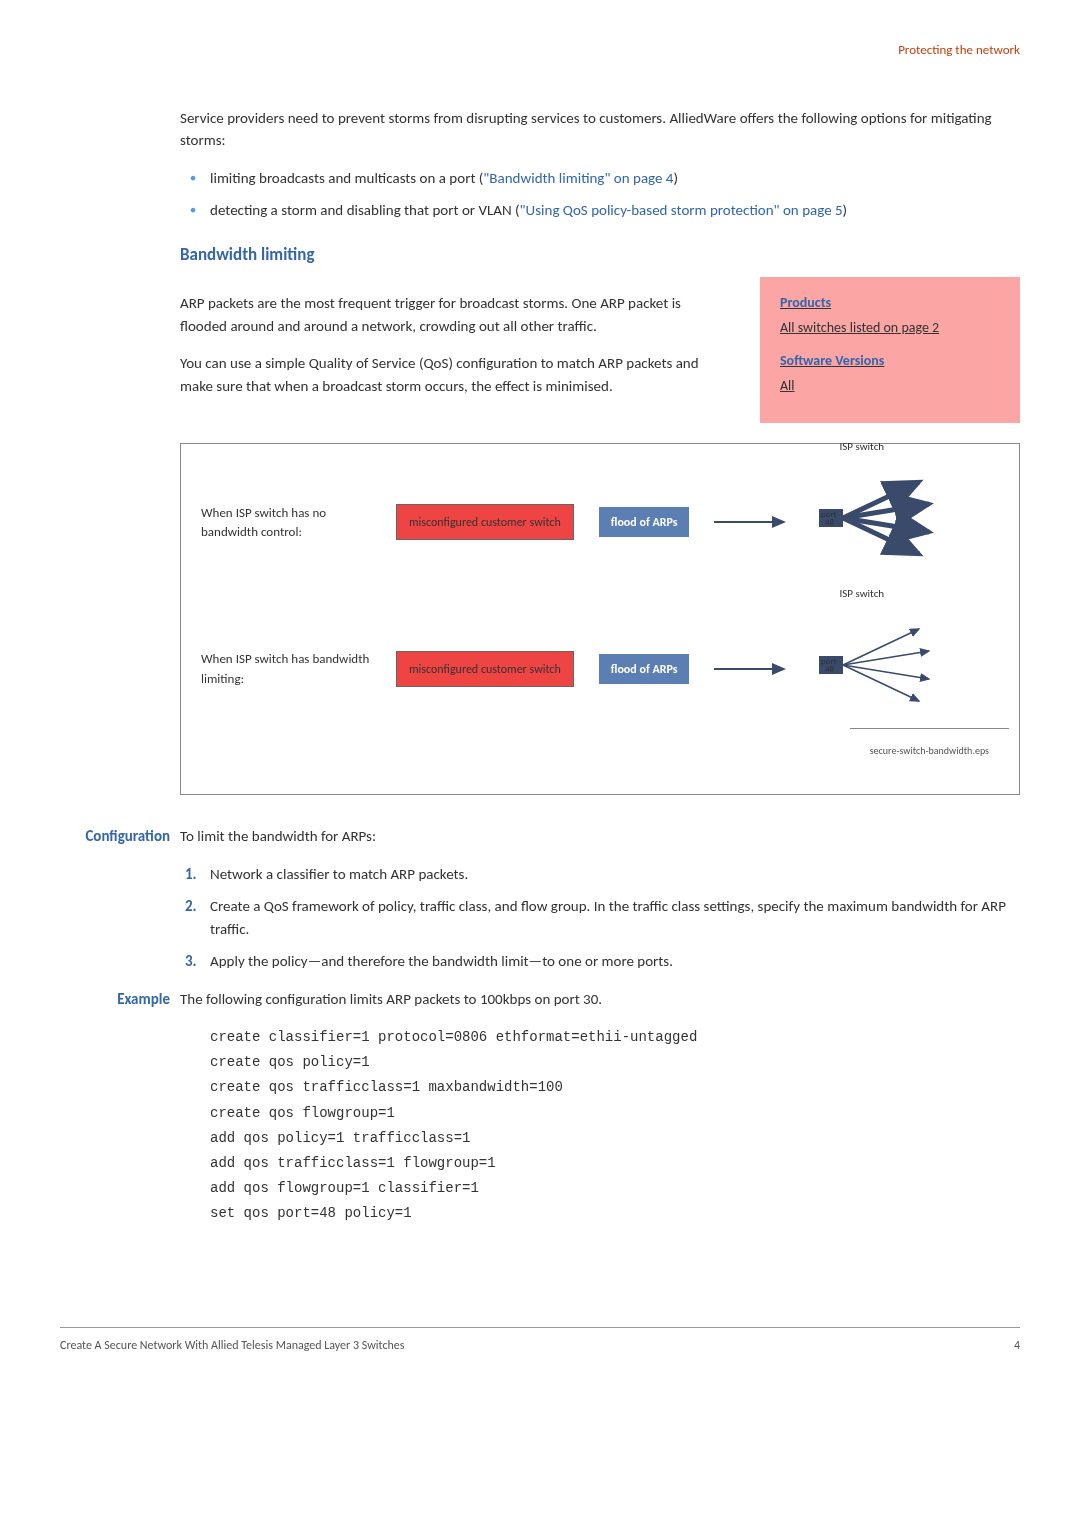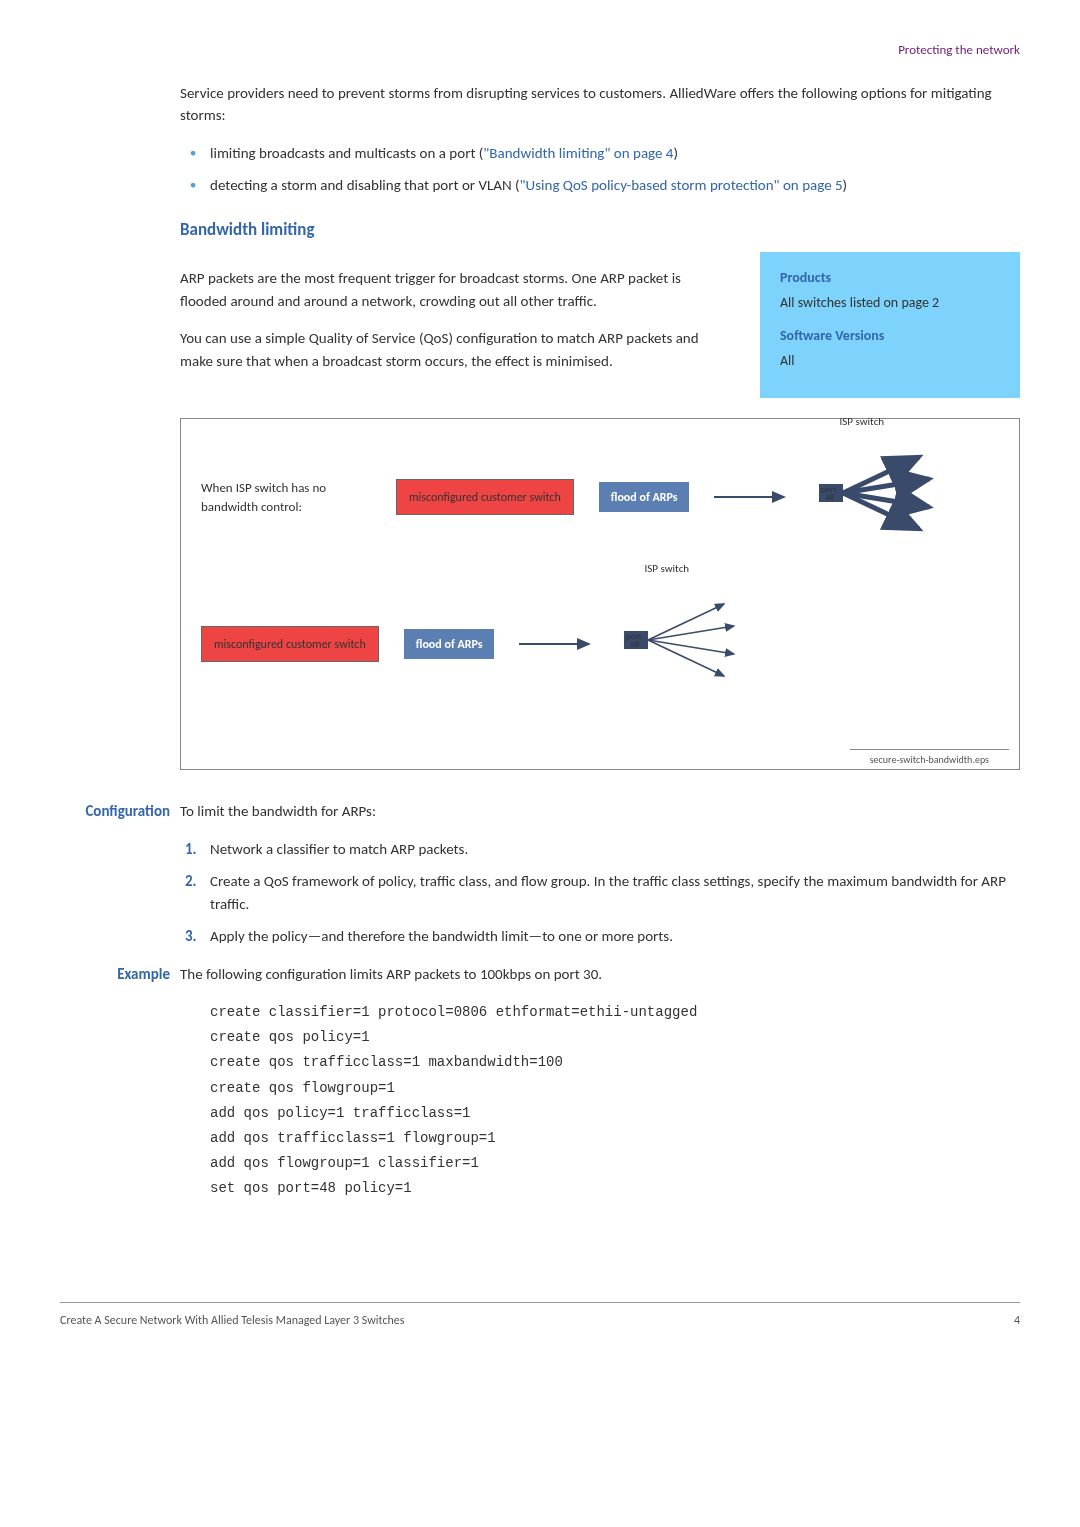--- a/index.html
+++ b/index.html
@@ -8,23 +8,23 @@
       padding: 40px 60px;
       background: #fff;
       color: #333;
       line-height: 1.5;
       font-size: 15px;
       width: 1080px;
       box-sizing: border-box;
     }
     .header-right {
       text-align: right;
-      color: #701a75;
+      color: #c2410c;
       font-size: 13px;
-      margin-bottom: 22px;
+      margin-bottom: 47px;
     }
     .main-content {
       margin-left: 120px;
     }
     .left-label {
       position: absolute;
       left: 0;
       width: 110px;
       text-align: right;
       font-weight: bold;
@@ -38,24 +38,25 @@
       margin: 20px 0 10px 0;
     }
     .two-col {
       display: flex;
       gap: 30px;
     }
     .col-left {
       flex: 1;
     }
     .info-box {
-      background: #7dd3fc;
+      background: #fca5a5;
       padding: 15px 20px;
       width: 220px;
       font-size: 14px;
+      text-decoration: underline;
     }
     .info-box-title {
       color: #3366aa;
       font-weight: bold;
       margin-bottom: 4px;
     }
     .info-box-text {
       margin-bottom: 12px;
     }
     ul.bullet-list {
@@ -225,39 +226,40 @@
           <text x="6" y="51" class="port-label" fill="#fff" font-size="7">48</text>
           <line x1="24" y1="44" x2="100" y2="8" stroke="#3a4a6a" stroke-width="5" marker-end="url(#ah2)"></line>
           <line x1="24" y1="44" x2="110" y2="30" stroke="#3a4a6a" stroke-width="5" marker-end="url(#ah2)"></line>
           <line x1="24" y1="44" x2="110" y2="58" stroke="#3a4a6a" stroke-width="5" marker-end="url(#ah2)"></line>
           <line x1="24" y1="44" x2="100" y2="80" stroke="#3a4a6a" stroke-width="5" marker-end="url(#ah2)"></line>
         </svg>
       </div>
     </div>
 
     <div class="diagram-row">
+      <div class="diag-label">When ISP switch has bandwidth limiting:</div>
       <div class="switch-box">misconfigured customer switch</div>
       <div class="flood-box">flood of ARPs</div>
       <svg class="arrow-svg" width="80" height="40">
         <line x1="0" y1="20" x2="70" y2="20" stroke="#3a4a6a" stroke-width="2" marker-end="url(#ah1)"></line>
       </svg>
       <div style="position:relative;">
         <div class="isp-label" style="top:-35px; left:20px;">ISP switch</div>
         <svg width="120" height="90">
           <rect x="0" y="35" width="24" height="18" fill="#3a4a6a"></rect>
           <text x="2" y="43" class="port-label" fill="#fff" font-size="7">port</text>
           <text x="6" y="51" class="port-label" fill="#fff" font-size="7">48</text>
           <line x1="24" y1="44" x2="100" y2="8" stroke="#3a4a6a" stroke-width="1.5" marker-end="url(#ah1)"></line>
           <line x1="24" y1="44" x2="110" y2="30" stroke="#3a4a6a" stroke-width="1.5" marker-end="url(#ah1)"></line>
           <line x1="24" y1="44" x2="110" y2="58" stroke="#3a4a6a" stroke-width="1.5" marker-end="url(#ah1)"></line>
           <line x1="24" y1="44" x2="100" y2="80" stroke="#3a4a6a" stroke-width="1.5" marker-end="url(#ah1)"></line>
         </svg>
       </div>
     </div>
-    <div style="position:absolute; bottom:0; right:10px; font-size:10px; color:#555; border-top:1px solid #888; padding:2px 20px;">secure-switch-bandwidth.eps</div>
+    <div style="position:absolute; bottom:22px; right:10px; font-size:10px; color:#555; border-top:1px solid #888; padding:14px 20px;">secure-switch-bandwidth.eps</div>
   </div>
 
   <div class="labeled-section">
     <div class="left-label">Configuration</div>
     <p>To limit the bandwidth for ARPs:</p>
     <ol class="numbered-list">
       <li>Network a classifier to match ARP packets.</li>
       <li>Create a QoS framework of policy, traffic class, and flow group. In the traffic class settings, specify the maximum bandwidth for ARP traffic.</li>
       <li>Apply the policy—and therefore the bandwidth limit—to one or more ports.</li>
     </ol>

